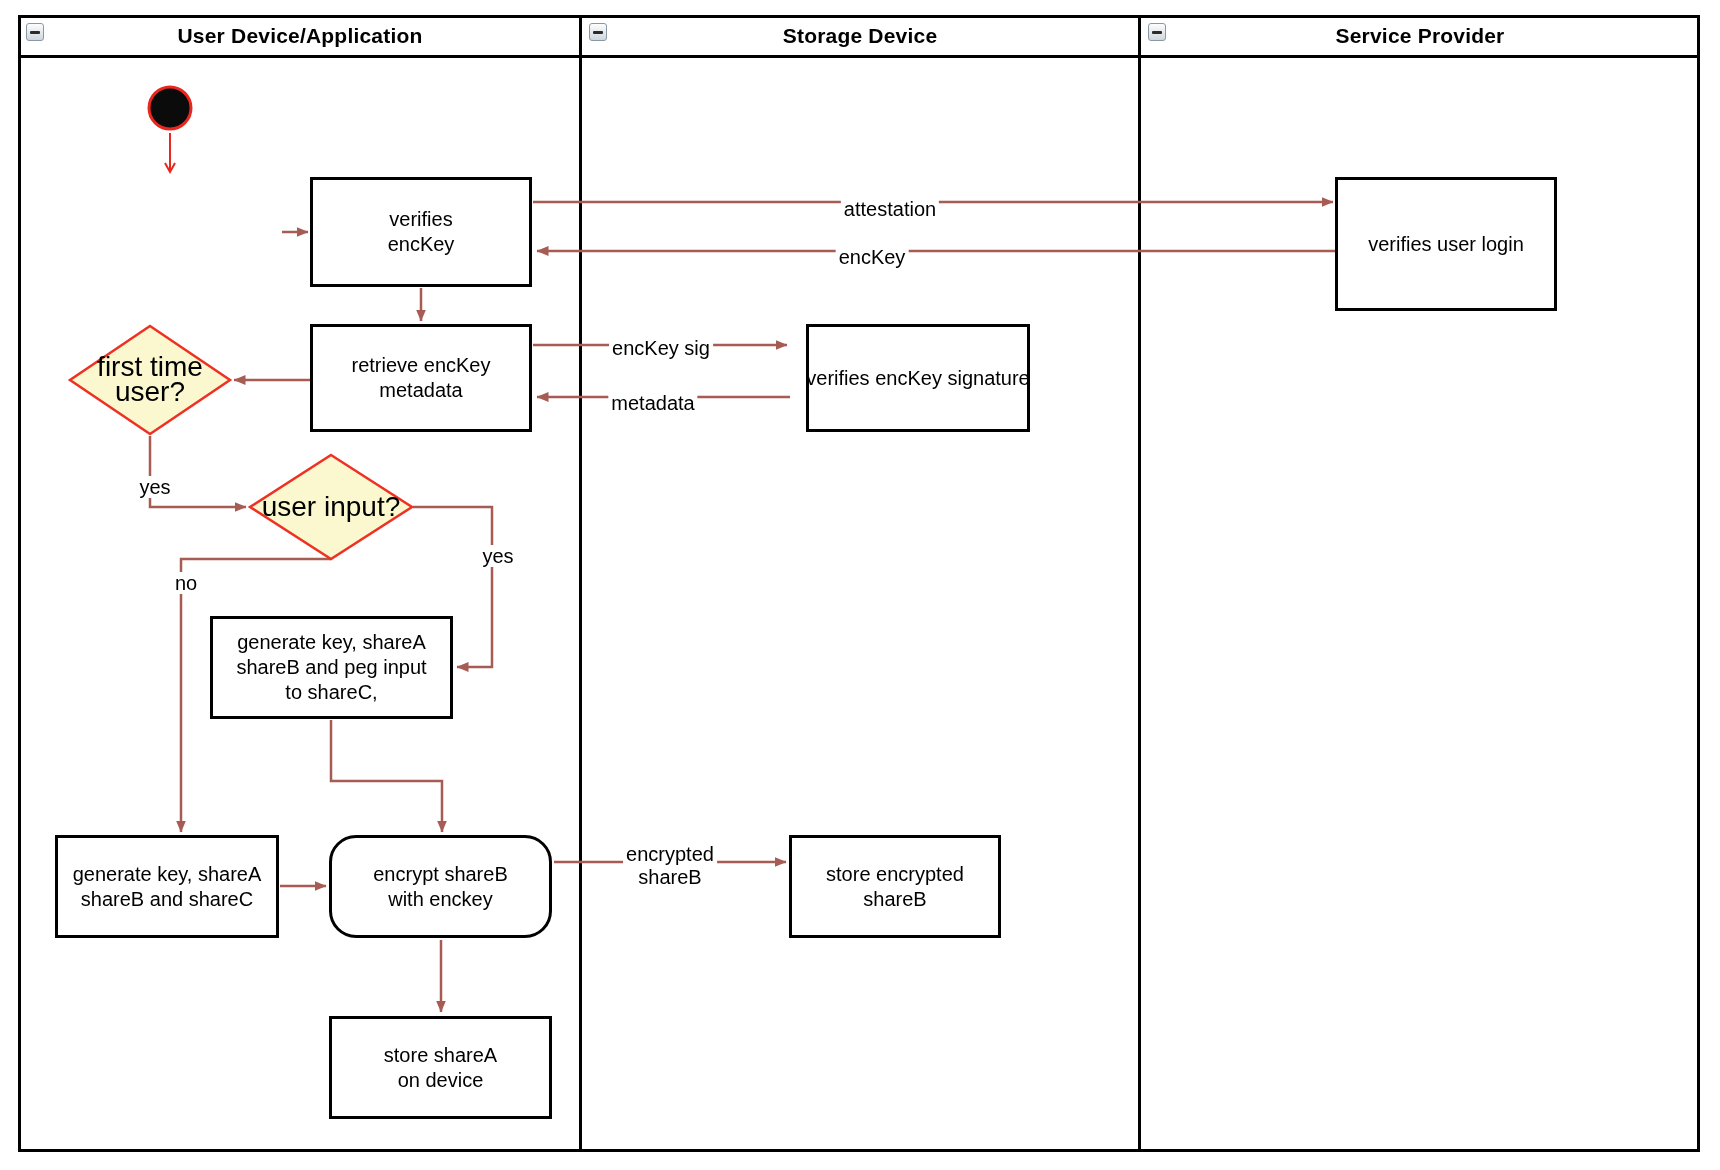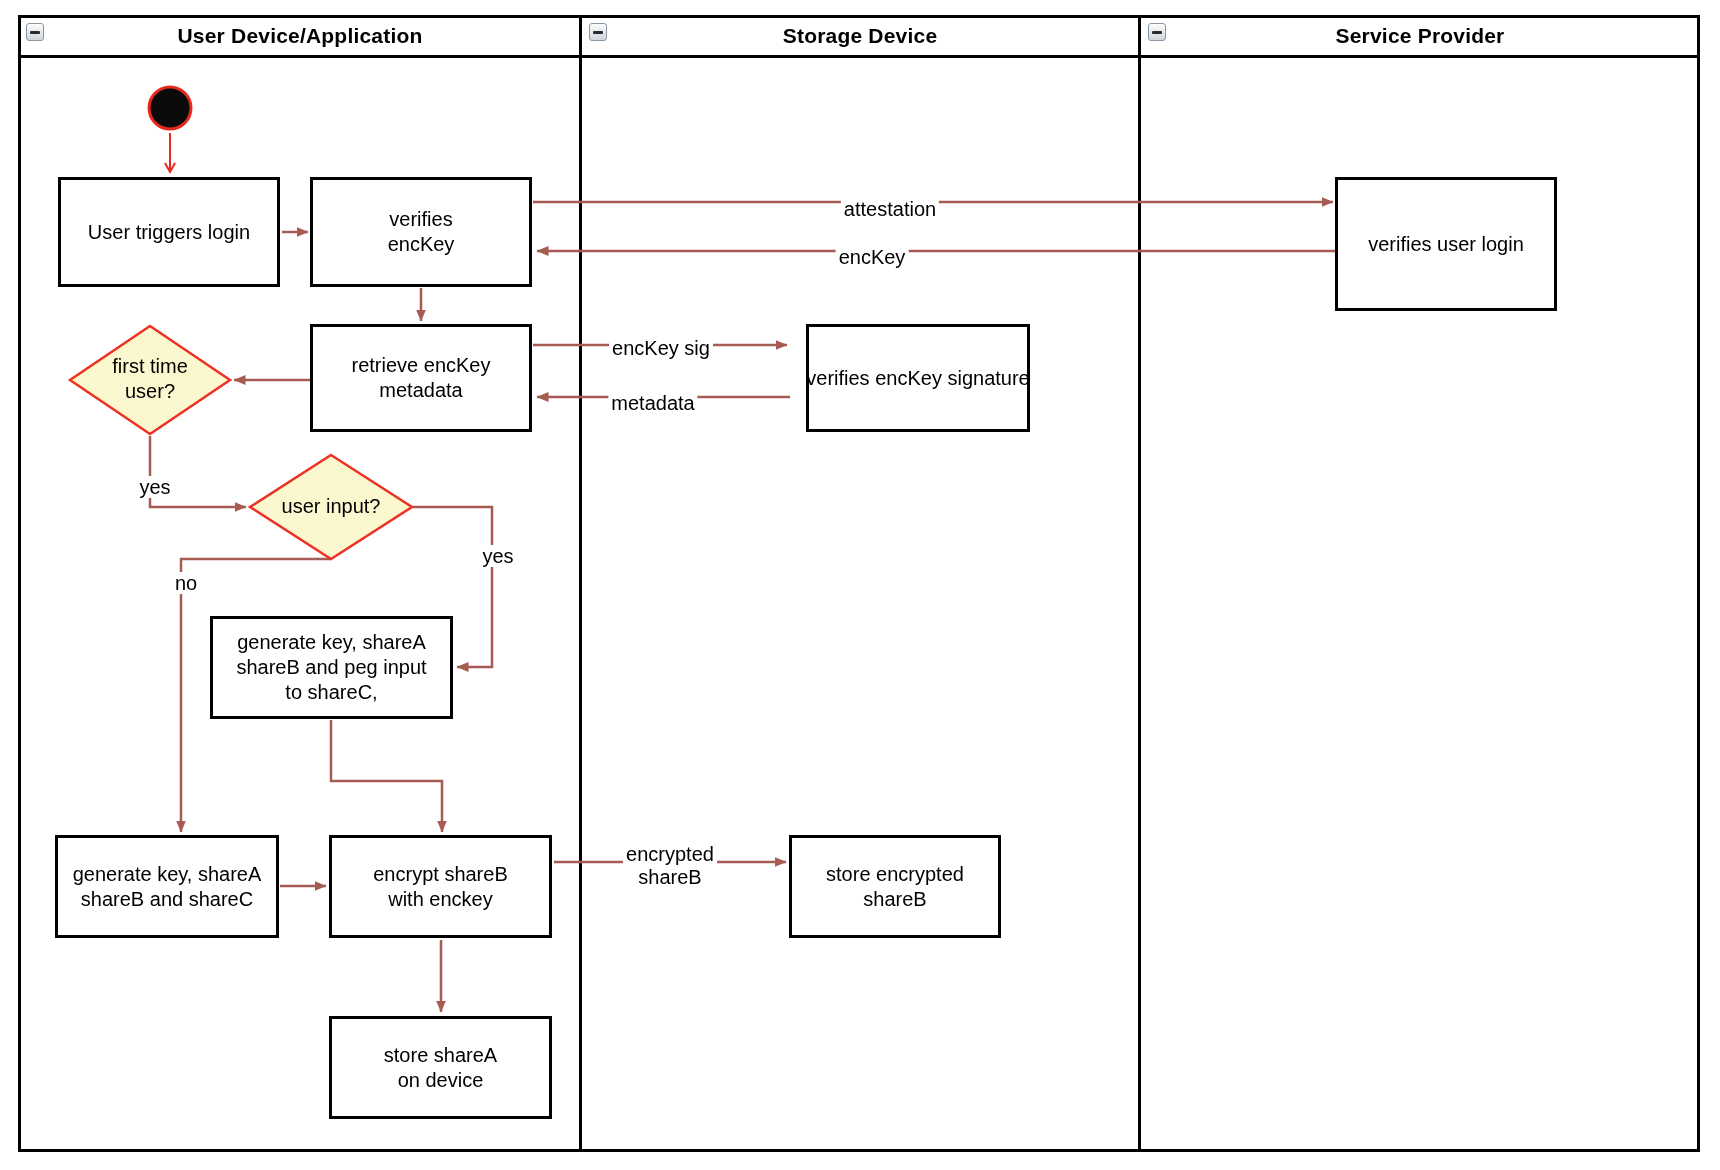--- a/index.html
+++ b/index.html
@@ -20,21 +20,21 @@
     display:flex;align-items:center;justify-content:center;cursor:pointer;}
   .collapse-btn .minus-bar{width:10px;height:3px;background:#2b2b2b;border-radius:1px;}
   
   .node{position:absolute;box-sizing:border-box;border:3px solid #000;background:#fff;
     display:flex;align-items:center;justify-content:center;text-align:center;
     font-size:20px;line-height:25px;}
   .node .lbl{white-space:pre-line;}
   .node .lbl.nowrap{position:absolute;left:50%;top:50%;transform:translate(-50%,-50%);
     white-space:nowrap;}
   .diamond-label{position:absolute;transform:translate(-50%,-50%);text-align:center;
-    font-size:20px;line-height:25px;white-space:pre-line;z-index:4;}
+    font-size:28px;line-height:25px;white-space:pre-line;z-index:4;}
   
   .edge-label{position:absolute;transform:translate(-50%,-50%);background:#ffffff;
     font-size:20px;line-height:22px;padding:0 3px;text-align:center;white-space:pre-line;z-index:4;}
   .edge-label.two-line{line-height:23px;}
   
   #wires{position:absolute;left:0;top:0;z-index:3;}
   .chrome{z-index:1;}
   .node{z-index:3;}
 </style>
 </head>
@@ -93,23 +93,20 @@
     <circle cx="170" cy="108" r="21" fill="#0b0b0b" stroke="#E8281E" stroke-width="3"></circle>
 
     <polygon points="150,326 230,380 150,434 70,380" fill="#FBF8CF" stroke="#EE3123" stroke-width="2.5"></polygon>
     <polygon points="331,455 412,507 331,559 250,507" fill="#FBF8CF" stroke="#EE3123" stroke-width="2.5"></polygon>
   </svg>
 
   <div class="diamond-label" style="left:150px;top:379px;">first time
 user?</div>
   <div class="diamond-label" style="left:331px;top:506px;">user input?</div>
 
-  <div class="node" style="left:58px;top:177px;width:222px;height:110px;">
-    <span class="lbl">User triggers login</span>
-  </div>
   <div class="node" style="left:310px;top:177px;width:222px;height:110px;">
     <span class="lbl">verifies
 encKey</span>
   </div>
   <div class="node" style="left:1335px;top:177px;width:222px;height:134px;">
     <span class="lbl">verifies user login</span>
   </div>
   <div class="node" style="left:310px;top:324px;width:222px;height:108px;">
     <span class="lbl">retrieve encKey
 metadata</span>
@@ -119,21 +116,21 @@
   </div>
   <div class="node" style="left:210px;top:616px;width:243px;height:103px;">
     <span class="lbl">generate key, shareA
 shareB and peg input
 to shareC,</span>
   </div>
   <div class="node" style="left:55px;top:835px;width:224px;height:103px;">
     <span class="lbl">generate key, shareA
 shareB and shareC</span>
   </div>
-  <div class="node" style="left:329px;top:835px;width:223px;height:103px;">
+  <div class="node" style="left:329px;top:835px;width:223px;height:103px;border-radius:27px;">
     <span class="lbl">encrypt shareB
 with enckey</span>
   </div>
   <div class="node" style="left:789px;top:835px;width:212px;height:103px;">
     <span class="lbl">store encrypted
 shareB</span>
   </div>
   <div class="node" style="left:329px;top:1016px;width:223px;height:103px;">
     <span class="lbl">store shareA
 on device</span>

